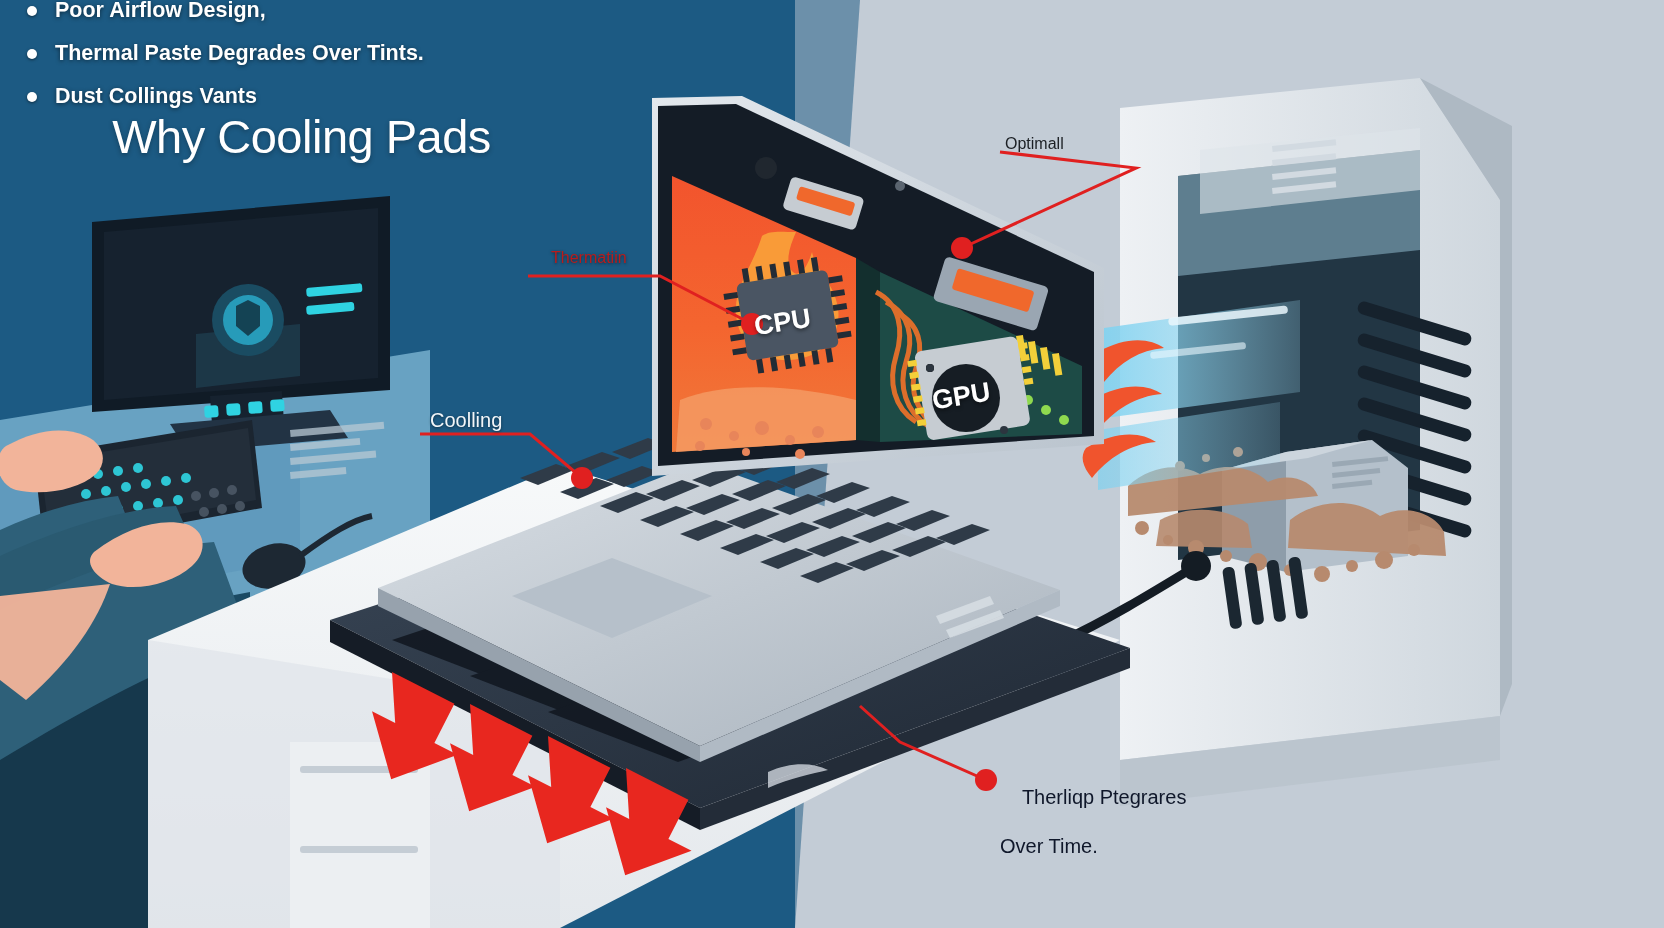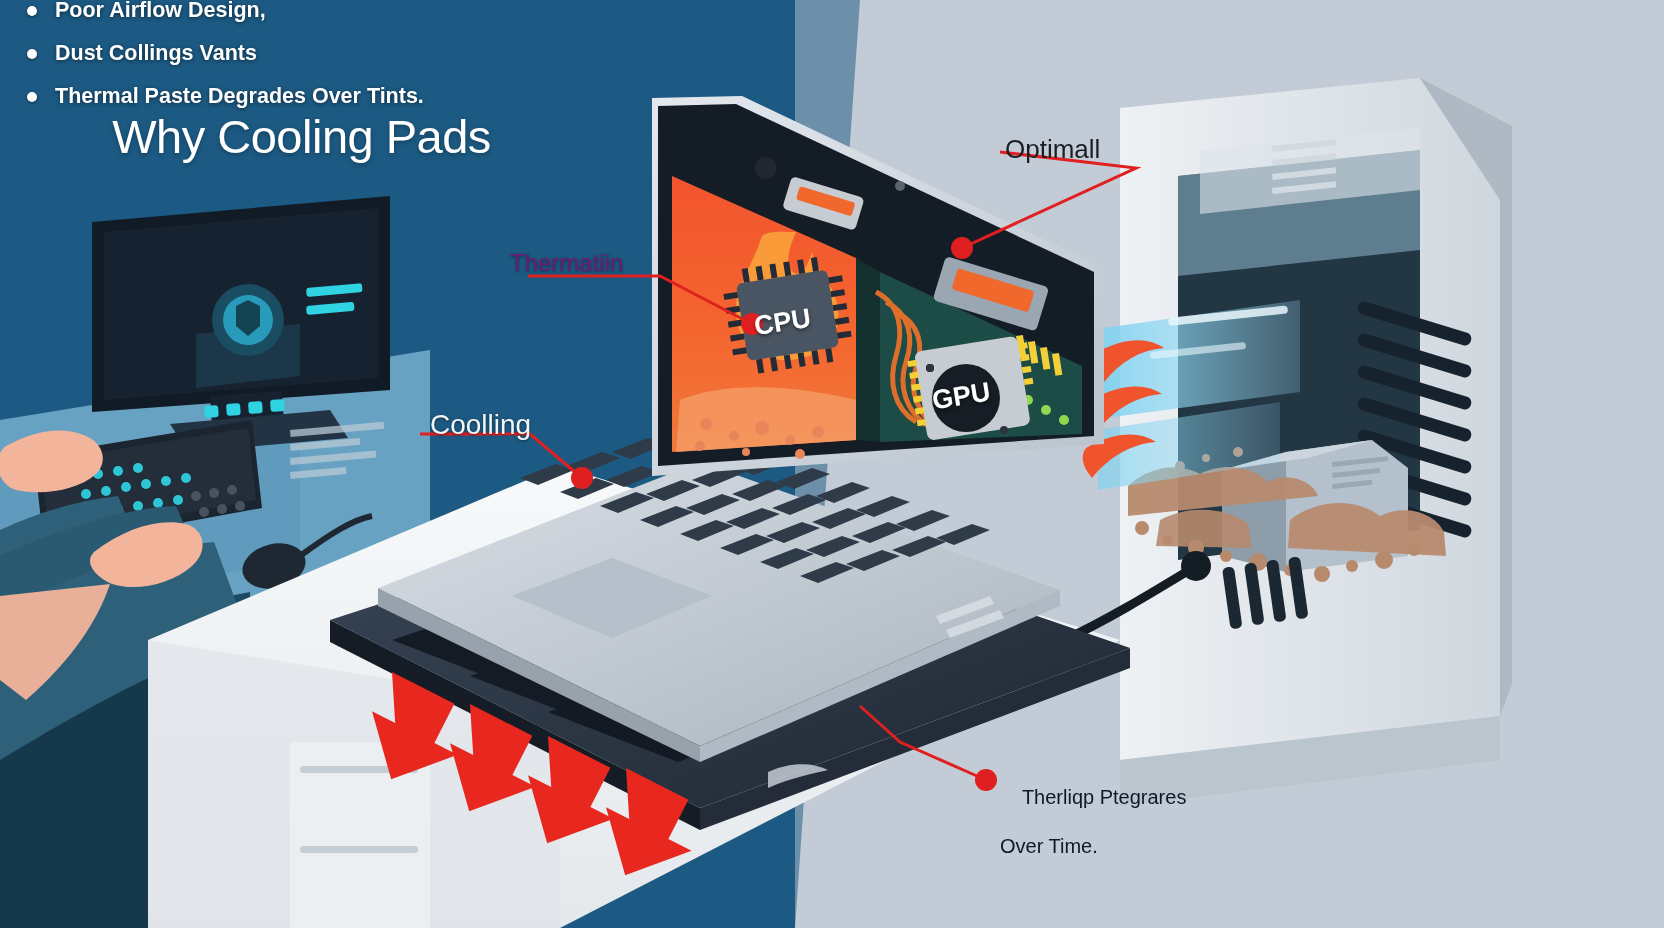--- a/index.html
+++ b/index.html
@@ -13,23 +13,23 @@
   #title .l2{display:block;}
 
   #bullets{left:62px;top:207px;width:470px;padding-left:24px;}
   .bullet{position:relative;color:#ffffff;font-size:21.5px;font-weight:bold;
           line-height:1.0;padding-left:31px;margin-bottom:21.5px;
           text-shadow:0 1px 4px rgba(0,0,0,.55);}
   .bullet .dot{position:absolute;left:3px;top:6px;width:10px;height:10px;border-radius:50%;
                background:#ffffff;box-shadow:0 1px 3px rgba(0,0,0,.5);}
 
   .callout{position:absolute;white-space:pre;line-height:1.22;}
-  #co-thermal{left:510px;top:248px;color:#701a75;font-size:24px;text-shadow:0 1px 3px rgba(0,0,0,.5);}
-  #co-cooling{left:430px;top:408px;color:#f2f6f9;font-size:28px;text-shadow:0 1px 3px rgba(0,0,0,.5);}
-  #co-optimal{left:1005px;top:134px;color:#1b1f24;font-size:26px;}
+  #co-thermal{left:551px;top:248px;color:#b91c1c;font-size:16px;text-shadow:0 1px 3px rgba(0,0,0,.5);}
+  #co-cooling{left:430px;top:408px;color:#f2f6f9;font-size:20px;text-shadow:0 1px 3px rgba(0,0,0,.5);}
+  #co-optimal{left:1005px;top:134px;color:#1b1f24;font-size:16px;}
   #co-paste{left:1000px;top:761px;color:#0f172a;font-size:20px;}
   #co-paste .l2{display:block;}
 
   .chiplabel{position:absolute;color:#ffffff;font-weight:bold;white-space:pre;}
   #cpu-label{left:754px;top:307px;font-size:27px;transform:rotate(-9deg);
              text-shadow:0 2px 4px rgba(0,0,0,.45);}
   #gpu-label{left:932px;top:381px;font-size:27px;transform:rotate(-9deg);
              text-shadow:0 2px 4px rgba(0,0,0,.45);}
 </style>
 </head>
@@ -431,25 +431,25 @@
     <span>Why Cooling Pads</span>
   </div>
 
   <div id="bullets">
     <div class="bullet">
       <span class="dot"></span>
       <span>Poor Airflow Design,</span>
     </div>
     <div class="bullet">
       <span class="dot"></span>
-      <span>Dust Collings Vants</span>
+      <span>Thermal Paste Degrades Over Tints.</span>
     </div>
     <div class="bullet">
       <span class="dot"></span>
-      <span>Thermal Paste Degrades Over Tints.</span>
+      <span>Dust Collings Vants</span>
     </div>
   </div>
 
   <div id="co-thermal" class="callout">Thermatiin</div>
   <div id="co-cooling" class="callout">Coolling</div>
   <div id="co-optimal" class="callout">Optimall</div>
   <div id="co-paste" class="callout">
     <span>Therliqp Ptegrares</span>
     <span class="l2">Over Time.</span>
   </div>

